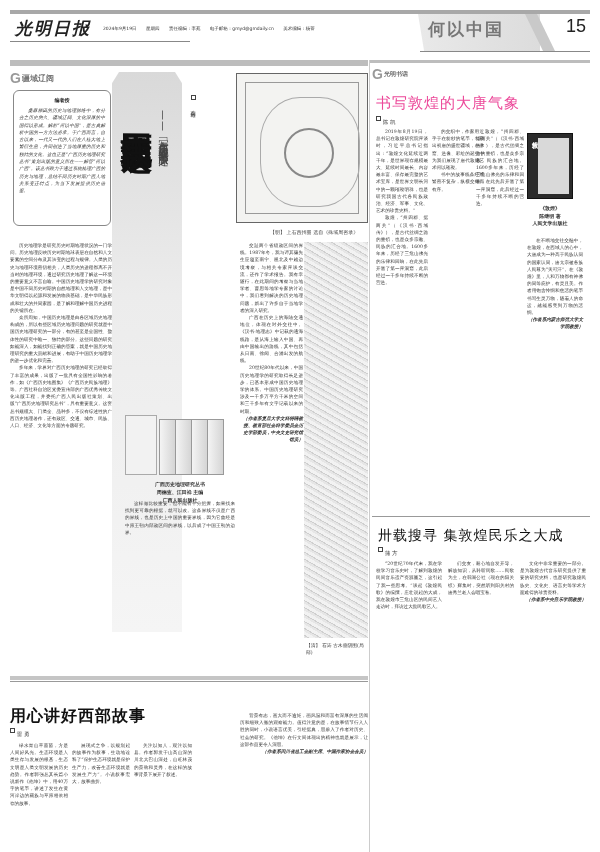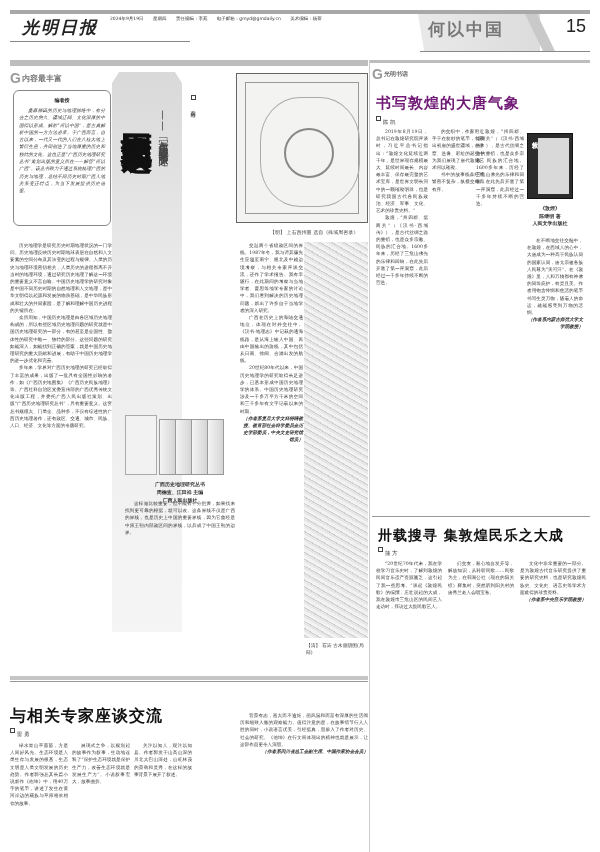--- a/index.html
+++ b/index.html
@@ -1,20 +1,20 @@
 <!DOCTYPE html>
 <html><head>
 <meta charset="utf-8">
 <style>
   * { box-sizing: border-box; margin: 0; padding: 0; }
   html, body { width: 600px; height: 852px; background: #fff; overflow: hidden; }
   body { font-family: "DejaVu Serif", serif; color: #222; position: relative; }
 
   .topbar { position: absolute; left: 10px; top: 10px; width: 580px; height: 4px; background: #a8a8a8; }
-  .masthead { position: absolute; left: 22px; top: 16px; height: 24px; display: flex; }
+  .masthead { position: absolute; left: 15px; top: 16px; height: 24px; display: flex; align-items: center; }
   .logo { font-family: "DejaVu Serif", serif; font-style: italic; font-weight: bold; font-size: 17px; letter-spacing: 2px; color: #222; }
   .meta { font-family: "DejaVu Sans", sans-serif; font-size: 4.5px; color: #333; margin-left: 12px; white-space: nowrap; }
   .meta span { margin-right: 8px; }
   .header-rule { position: absolute; left: 10px; top: 41px; width: 110px; height: 1px; background: #888; }
   .header-rule2 { position: absolute; left: 120px; top: 41px; width: 70px; height: 1px; background: #888; }
   .section-tab { position: absolute; left: 418px; top: 14px; width: 122px; height: 37px; background: linear-gradient(90deg,#e9e9e9,#dcdcdc); clip-path: polygon(0 0,100% 0,100% 100%,5% 100%); }
   .section-tab-label { position: absolute; left: 428px; top: 18px; font-size: 17px; font-weight: bold; color: #777; letter-spacing: 2px; }
   .section-tab-stripe { position: absolute; left: 525px; top: 14px; width: 30px; height: 37px; background: #c9c9c9; clip-path: polygon(0 0,40% 0,100% 100%,60% 100%); }
   .page-no { position: absolute; left: 566px; top: 16px; font-family: "Liberation Sans", sans-serif; font-size: 18px; color: #222; }
   .tab-underline { position: absolute; left: 420px; top: 51px; width: 170px; height: 1px; background: #888; }
@@ -58,30 +58,30 @@
 
   .sep-h { position: absolute; left: 10px; top: 676px; width: 358px; height: 4px; background: #c5c5c5; }
   .sep-h2 { position: absolute; left: 10px; top: 681px; width: 358px; height: 1px; background: #999; }
 
   .story3-title { position: absolute; left: 10px; top: 706px; font-size: 16px; font-weight: bold; color: #111; letter-spacing: 1px; }
   .story3-byline { position: absolute; left: 10px; top: 728px; font-size: 5.5px; color: #444; }
   .story3-col { position: absolute; top: 742px; width: 58px; }
 
   .right-head { position: absolute; left: 372px; top: 66px; display: flex; align-items: center; }
   .right-head-label { font-size: 6px; color: #666; font-weight: bold; margin-left: 1px; }
-  .r1-title { position: absolute; left: 376px; top: 94px; font-size: 15px; font-weight: bold; letter-spacing: 1px; color: #701a75; }
+  .r1-title { position: absolute; left: 376px; top: 94px; font-size: 15px; font-weight: normal; letter-spacing: 1px; color: #ec4899; }
   .r1-byline { position: absolute; left: 376px; top: 116px; font-size: 5.5px; color: #444; }
   .r1-col { position: absolute; top: 128px; width: 52px; }
   .bookcover { position: absolute; left: 527px; top: 133px; width: 46px; height: 66px; background: #2b2b2b; border: 1px solid #111; }
   .bookcover-inner { position: absolute; left: 10px; top: 4px; right: 3px; bottom: 4px; background: #d9d9d9; }
   .bookcover-title { position: absolute; left: 2px; top: 3px; writing-mode: vertical-rl; font-size: 6px; color: #fff; font-weight: bold; }
   .cover-caption { position: absolute; left: 520px; top: 205px; width: 60px; text-align: center; font-size: 5px; line-height: 7.5px; font-weight: bold; color: #333; }
   .r1-col-right { position: absolute; left: 527px; top: 237px; width: 56px; }
 
-  .r2-title { position: absolute; left: 378px; top: 527px; font-size: 14px; font-weight: bold; letter-spacing: 1px; color: #111; }
+  .r2-title { position: absolute; left: 378px; top: 527px; font-size: 14px; font-weight: normal; letter-spacing: 1px; color: #111; }
   .r2-byline { position: absolute; left: 378px; top: 547px; font-size: 5.5px; color: #444; }
   .r2-col { position: absolute; top: 560px; width: 66px; }
   .r-divider { position: absolute; left: 372px; top: 516px; width: 218px; height: 1px; background: #999; }
   .vdiv { position: absolute; left: 369px; top: 60px; width: 1px; height: 792px; background: #ccc; }
 
   .credit { font-weight: bold; font-style: italic; text-align: right; text-indent: 0; }
 </style>
 </head>
 <body>
 
@@ -104,21 +104,21 @@
 <div class="page-no">15</div>
 <div class="tab-underline"></div>
 
 <div class="band"></div>
 <div class="band-r"></div>
 <div class="vdiv"></div>
 
 <div class="readers">
   <div class="readers-head">
     <span class="g-logo">G</span>
-    <span class="readers-head-label">内容最丰富</span>
+    <span class="readers-head-label">疆域辽阔</span>
   </div>
   <div class="editor-box">
     <div class="editor-title">编者按</div>
     <div class="editor-text">桑麻梯田的历史与地理脉络中，有分合之历史悠久、疆域辽阔、文化深厚的中国得以形成。解析“何以中国”，是古典解析中国的一方方法必承。于广西而言，自古以来，一代又一代的人们在八桂大地上繁衍生息，共同创造了当地厚重的历史和独特的文化。这也正是“广西历史地理研究丛书”策划出版的意义所在——解答“何以广西”。该丛书致力于通过系统梳理广西的历史与地理，总结不同历史时期广西人地关系变迁特点，为当下发展提供历史借鉴。</div>
   </div>
   <div class="readers-body col-text">
     <p>历史地理学是研究历史时期地理状况的一门学问。历史地理反映历史时期地球表层在自然和人文要素的空间分布及其演变的过程与规律。人类的历史与地理环境密切相关，人类历史的进程都离不开当时的地理环境，通过研究历史地理了解这一环境的重要意义不言自喻。中国历史地理学的研究对象是中国不同历史时期的自然地理和人文地理，是中华文明得以起源和发展的物质基础，是中华民族形成和壮大的共同家园，是了解和理解中国历史进程的关键所在。</p>
     <p>众所周知，中国历史地理是由各区域历史地理构成的，所以有些区域历史地理问题的研究就是中国历史地理研究的一部分，有的甚至是全国性、整体性的研究中唯一、独特的部分。这些问题的研究如能深入，如能找到正确的答案，就是中国历史地理研究的重大贡献和进展，有助于中国历史地理学的进一步优化和完善。</p>
     <p>多年来，学界对广西历史地理的研究已经取得了丰富的成果，出版了一批具有全国性影响的著作，如《广西历史地图集》《广西历史民族地理》等。广西社科自治区党委宣传部的广西优秀传统文化出版工程，并委托广西人民出版社策划、出版“广西历史地理研究丛书”，具有重要意义。这套丛书规模大、门类全、品种多，不仅有综述性的广西历史地理著作，还有政区、交通、城市、民族、人口、经济、文化等方面的专题研究。</p>
   </div>
@@ -163,21 +163,21 @@
   <p>20世纪80年代以来，中国历史地理学的研究取得长足进步，已基本形成中国历史地理学的体系。中国历史地理研究涉及一千多万平方千米的空间和三千多年有文字记载以来的时期。</p>
   <p class="credit">（作者系复旦大学文科特聘教授、教育部社会科学委员会历史学部委员，中央文史研究馆馆员）</p>
 </div>
 
 <div class="pine-img"></div>
 <div class="pine-caption">【清】 石涛  古木垂阴图(局部)</div>
 
 <div class="sep-h"></div>
 <div class="sep-h2"></div>
 
-<div class="story3-title">与相关专家座谈交流</div>
+<div class="story3-title">用心讲好西部故事</div>
 <div class="story3-byline">
   <span class="box-glyph"></span>
   <span>雷 勇</span>
 </div>
 <div class="story3-col col-text" style="left:10px">
     <p>绿水青山草茵茵，方是人间好风光。生态环境是人类生存与发展的根基，生态文明是人类文明发展的历史趋势。作者郭强丛其长篇小说新作《他坤》中，用40万字的笔墨，讲述了发生在黄河岸边的藏族与草原相依相存的故事。</p>
   </div>
 <div class="story3-col col-text" style="left:72px">
     <p>展现式之争，以规划起的故事作为叙事，生动地诠释了“保护生态环境就是保护生产力，改善生态环境就是发展生产力”。小说叙事宏大，故事曲折。</p>
   </div>

